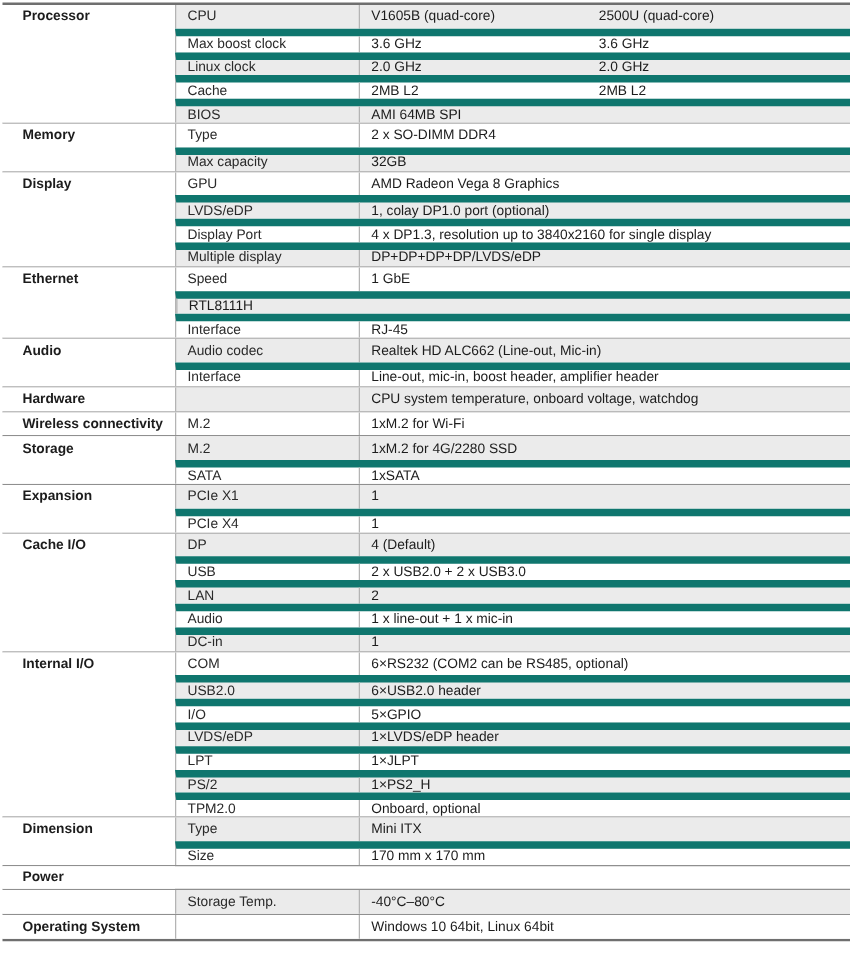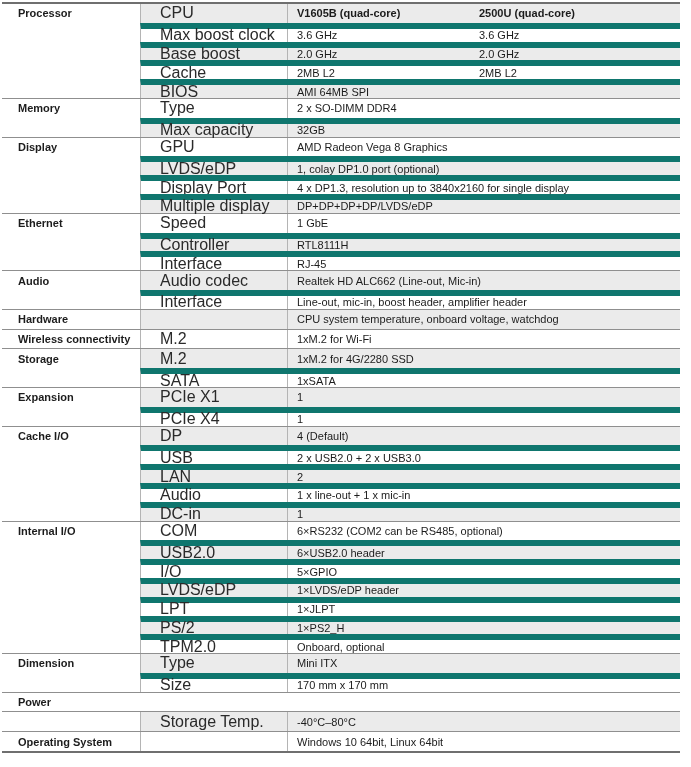--- a/index.html
+++ b/index.html
@@ -30,33 +30,33 @@
   .right {
     flex: 1; display: flex;
     border-left: 1px solid #b4b4b4;
     background: #ffffff;
   }
   .row:not(:first-child) .right { border-top: 6px solid #0f766e; }
   .shaded .right { background: #ebebeb; }
   .sub {
     width: 146px;
     display: flex; align-items: center;
-    padding-left: 19px;
-    font-size: 16px; color: #2a2a2a;
+    padding-left: 9px;
+    font-size: 11px; color: #2a2a2a;
     white-space: nowrap;
   }
   .vals {
     flex: 1; display: flex; align-items: center;
     border-left: 1px solid #b4b4b4;
     padding-left: 9px;
     font-size: 11px;
   }
   .v1 { width: 182px; white-space: nowrap; }
   .v2 { flex: 1; white-space: nowrap; }
-  .bold-vals .v1, .bold-vals .v2 { font-weight: bold; }
+  .bold-vals .v1, .bold-vals .v2 { font-weight: normal; }
 </style>
 </head>
 <body>
 
 <div class="spec-table">
     <div class="section">
       <div class="row shaded">
         <div class="cat">Processor</div>
         <div class="right">
           <div class="sub">CPU</div>
@@ -72,21 +72,21 @@
           <div class="sub">Max boost clock</div>
           <div class="vals">
             <div class="v1">3.6 GHz</div>
             <div class="v2">3.6 GHz</div>
           </div>
         </div>
       </div>
       <div class="row shaded">
         <div class="cat"></div>
         <div class="right">
-          <div class="sub">Base boost</div>
+          <div class="sub">Linux clock</div>
           <div class="vals">
             <div class="v1">2.0 GHz</div>
             <div class="v2">2.0 GHz</div>
           </div>
         </div>
       </div>
       <div class="row">
         <div class="cat"></div>
         <div class="right">
           <div class="sub">Cache</div>
@@ -170,21 +170,20 @@
         <div class="right">
           <div class="sub">Speed</div>
           <div class="vals">
             <div class="v1">1 GbE</div>
           </div>
         </div>
       </div>
       <div class="row shaded">
         <div class="cat"></div>
         <div class="right">
-          <div class="sub">Controller</div>
           <div class="vals">
             <div class="v1">RTL8111H</div>
           </div>
         </div>
       </div>
       <div class="row">
         <div class="cat"></div>
         <div class="right">
           <div class="sub">Interface</div>
           <div class="vals">

